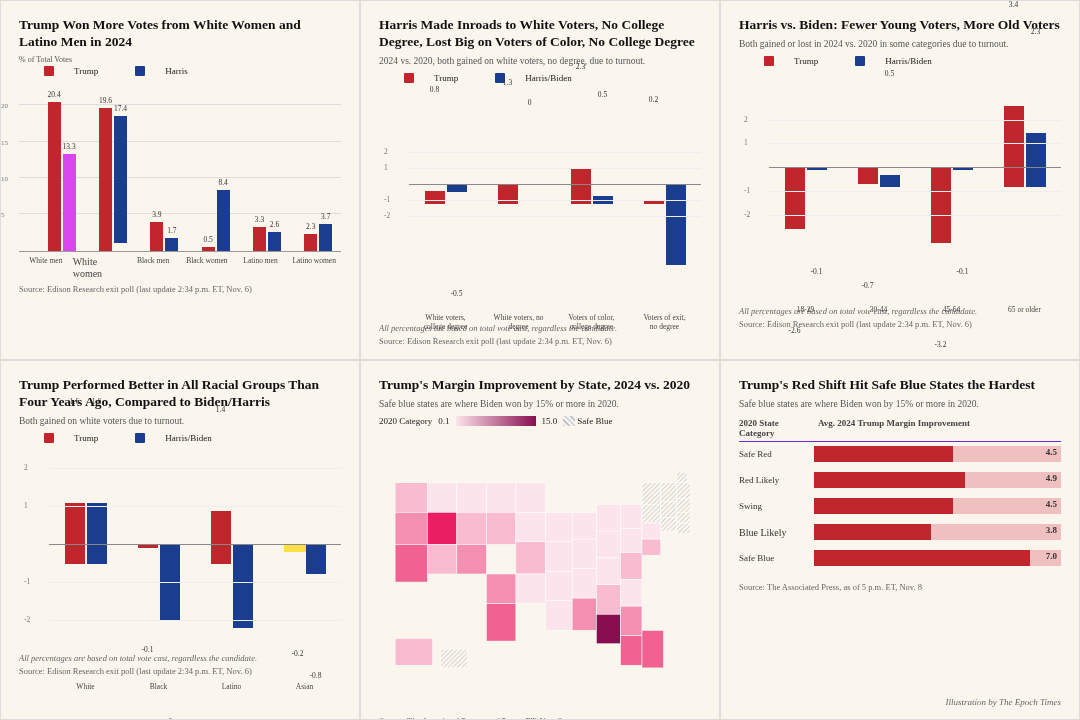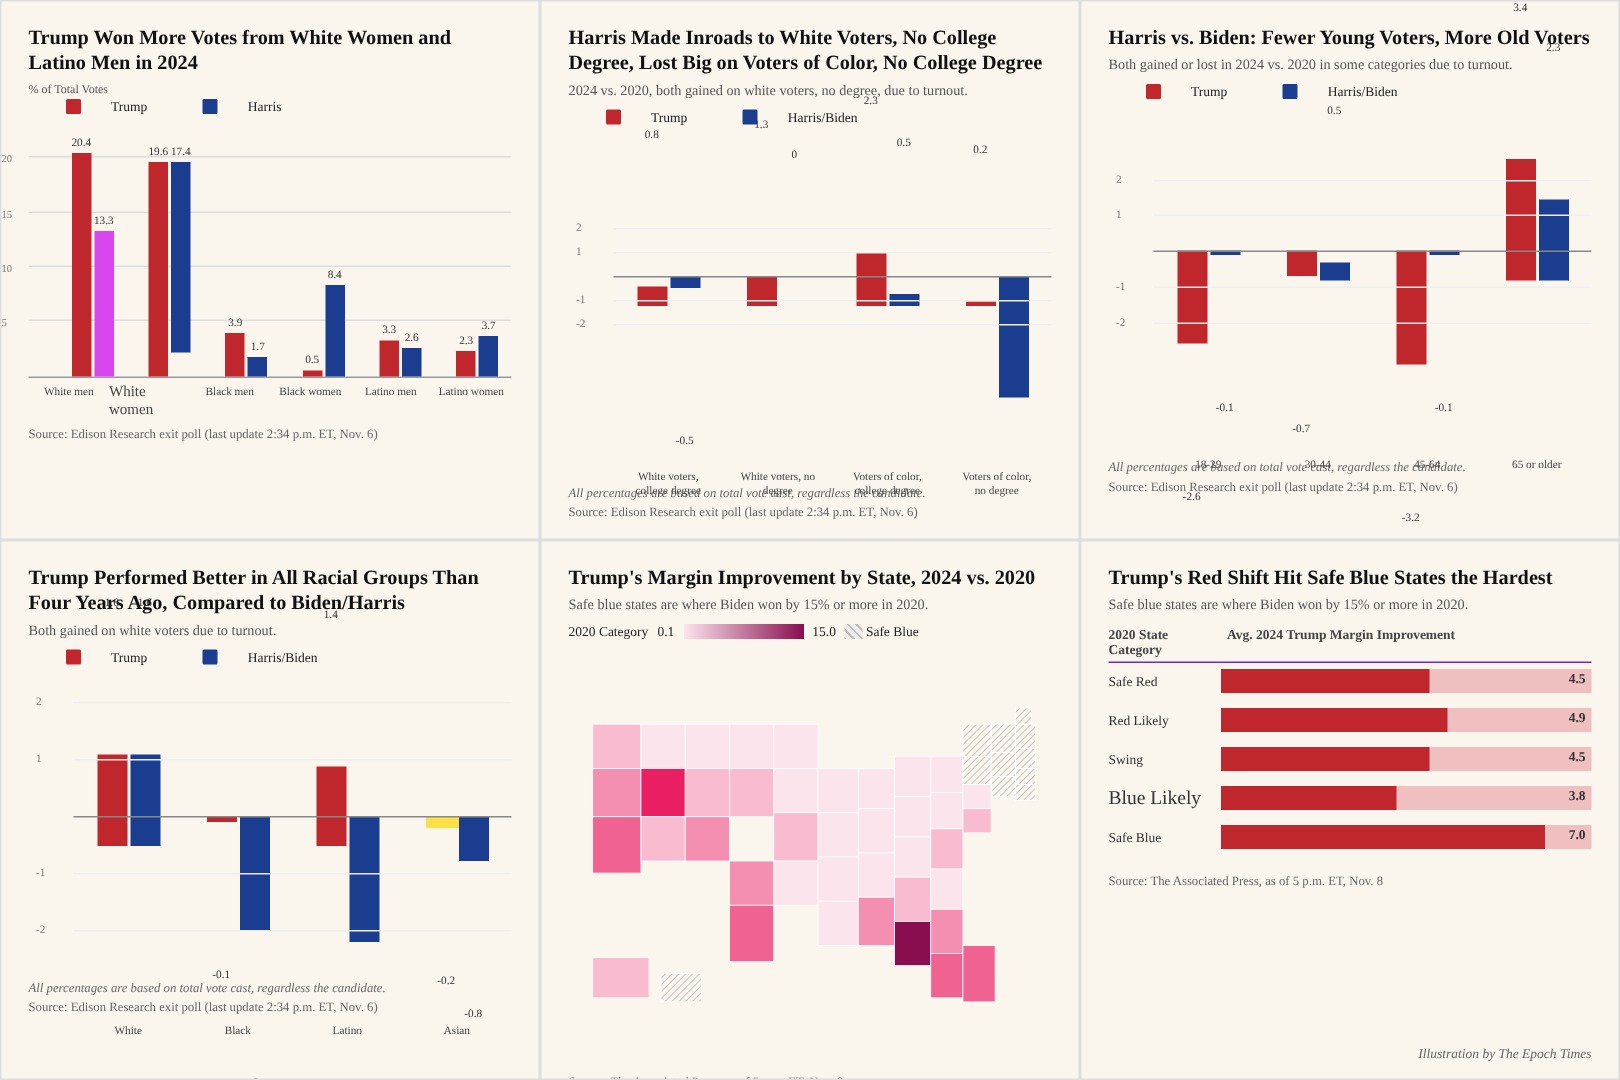--- a/index.html
+++ b/index.html
@@ -149,21 +149,21 @@
             <div style="display: flex; align-items: flex-end; gap: 2px; justify-content: center; width: 100%;">
               <div style="width: 13px; height: 148.364px; background: rgb(192, 39, 45); position: relative;">
                 <div style="position: absolute; top: -12px; font-size: 7.5px; color: rgb(51, 51, 51); left: 50%; transform: translateX(-50%); white-space: nowrap;">20.4</div>
               </div>
               <div style="width: 13px; height: 96.7273px; background: #d946ef; position: relative;">
                 <div style="position: absolute; top: -12px; font-size: 7.5px; color: rgb(51, 51, 51); left: 50%; transform: translateX(-50%); white-space: nowrap;">13.3</div>
               </div>
             </div>
           </div>
           <div style="display: flex; flex-direction: column; align-items: center; flex: 1 1 0%;">
-            <div style="display: flex; align-items: flex-start; gap: 2px; justify-content: center; width: 100%;">
+            <div style="display: flex; align-items: center; gap: 2px; justify-content: center; width: 100%;">
               <div style="width: 13px; height: 142.545px; background: rgb(192, 39, 45); position: relative;">
                 <div style="position: absolute; top: -12px; font-size: 7.5px; color: rgb(51, 51, 51); left: 50%; transform: translateX(-50%); white-space: nowrap;">19.6</div>
               </div>
               <div style="width: 13px; height: 126.545px; background: rgb(26, 61, 143); position: relative;">
                 <div style="position: absolute; top: -12px; font-size: 7.5px; color: rgb(51, 51, 51); left: 50%; transform: translateX(-50%); white-space: nowrap;">17.4</div>
               </div>
             </div>
           </div>
           <div style="display: flex; flex-direction: column; align-items: center; flex: 1 1 0%;">
             <div style="display: flex; align-items: flex-end; gap: 2px; justify-content: center; width: 100%;">
@@ -271,21 +271,21 @@
                 <div style="position: absolute; font-size: 7.5px; color: rgb(51, 51, 51); white-space: nowrap; left: 50%; transform: translateX(-50%); bottom: 104.917px;">0.5</div>
               </div>
               <div style="position: absolute; bottom: -32px; font-size: 7.5px; text-align: center; color: rgb(68, 68, 68); line-height: 1.2; width: 50px; left: 50%; transform: translateX(-50%);">Voters of color,
 college degree</div>
             </div>
             <div style="flex: 1 1 0%; display: flex; flex-direction: column; align-items: center; position: relative;">
               <div style="position: absolute; width: 20px; background: rgb(192, 39, 45); bottom: 95px; height: 3.16667px; left: calc(50% - 21px);">
                 <div style="position: absolute; font-size: 7.5px; color: rgb(51, 51, 51); white-space: nowrap; left: 50%; transform: translateX(-50%); bottom: 100.167px;">0.2</div>
               </div>
               <div style="position: absolute; width: 20px; background: rgb(26, 61, 143); top: 95px; height: 80.75px; left: calc(50% + 1px);"></div>
-              <div style="position: absolute; bottom: -32px; font-size: 7.5px; text-align: center; color: rgb(68, 68, 68); line-height: 1.2; width: 50px; left: 50%; transform: translateX(-50%);">Voters of color,
+              <div style="position: absolute; bottom: -32px; font-size: 7.5px; text-align: center; color: rgb(68, 68, 68); line-height: 1.2; width: 50px; left: 50%; transform: translateX(-50%);">Voters of exit,
 no degree</div>
             </div>
           </div>
         </div>
       </div>
     <div class="panel-note">All percentages are based on total vote cast, regardless the candidate.</div>
     <div class="panel-source">Source: Edison Research exit poll (last update 2:34 p.m. ET, Nov. 6)</div>
   </div>
 
   <div class="panel">
@@ -536,21 +536,21 @@
           </div>
           <div style="display: flex; align-items: center; margin-bottom: 10px;">
             <div style="width: 75px; flex-shrink: 0; font-size: 9px; color: rgb(51, 51, 51);">Swing</div>
             <div style="flex: 1 1 0%; height: 16px; position: relative;">
               <div style="position: absolute; left: 0px; top: 0px; height: 100%; width: 100%; background: rgb(240, 192, 192);"></div>
               <div style="position: absolute; left: 0px; top: 0px; height: 100%; width: 56.25%; background: rgb(192, 39, 45);"></div>
               <div style="position: absolute; right: 4px; top: 1px; font-size: 9px; font-weight: bold; color: rgb(51, 51, 51);">4.5</div>
             </div>
           </div>
           <div style="display: flex; align-items: center; margin-bottom: 10px;">
-            <div style="width: 75px; flex-shrink: 0; font-size: 13px; color: rgb(51, 51, 51);">Blue Likely</div>
+            <div style="width: 75px; flex-shrink: 0; font-size: 10px; color: rgb(51, 51, 51);">Blue Likely</div>
             <div style="flex: 1 1 0%; height: 16px; position: relative;">
               <div style="position: absolute; left: 0px; top: 0px; height: 100%; width: 100%; background: rgb(240, 192, 192);"></div>
               <div style="position: absolute; left: 0px; top: 0px; height: 100%; width: 47.5%; background: rgb(192, 39, 45);"></div>
               <div style="position: absolute; right: 4px; top: 1px; font-size: 9px; font-weight: bold; color: rgb(51, 51, 51);">3.8</div>
             </div>
           </div>
           <div style="display: flex; align-items: center; margin-bottom: 10px;">
             <div style="width: 75px; flex-shrink: 0; font-size: 9px; color: rgb(51, 51, 51);">Safe Blue</div>
             <div style="flex: 1 1 0%; height: 16px; position: relative;">
               <div style="position: absolute; left: 0px; top: 0px; height: 100%; width: 100%; background: rgb(240, 192, 192);"></div>

